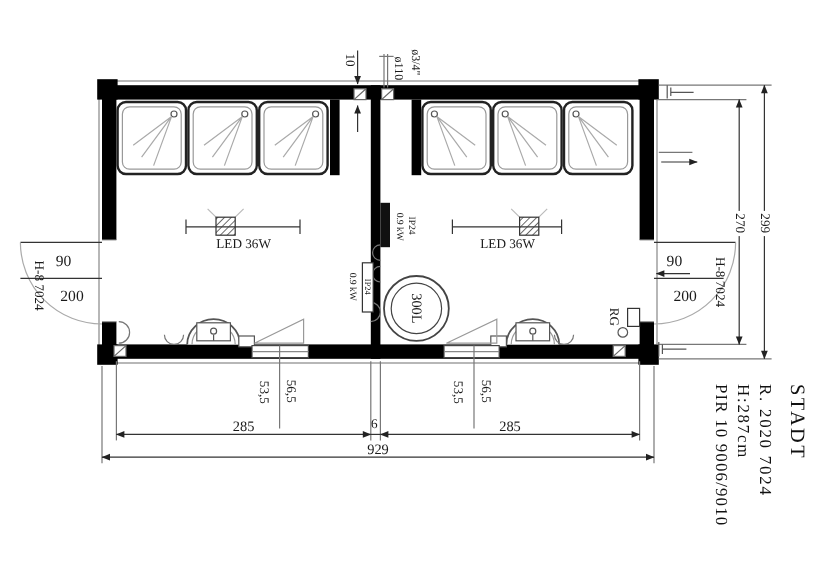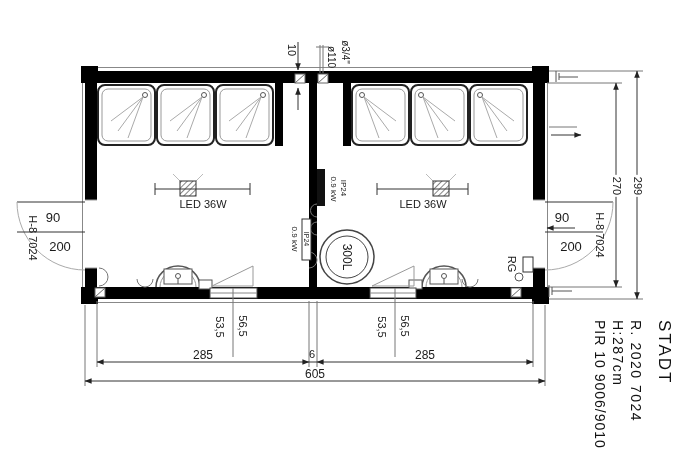--- a/index.html
+++ b/index.html
@@ -1,17 +1,17 @@
 <!DOCTYPE html>
 <html><head>
 <meta charset="utf-8">
 <style>
   html,body{margin:0;padding:0;background:#fff;}
   .canvas{position:relative;width:683px;height:473px;background:#fff;overflow:hidden;
-          font-family:Liberation Sans, sans-serif;color:#1a1a1a;}
+          font-family:Liberation Serif, serif;color:#1a1a1a;}
   svg{position:absolute;left:0;top:0;}
   .lbl{position:absolute;white-space:nowrap;line-height:1;}
   .c{transform:translate(-50%,-50%);}
   .r{transform:translate(-50%,-50%) rotate(90deg);}
   .bg{background:#fff;padding:0 2px;}
   .tb{position:absolute;transform-origin:0 0;transform:rotate(90deg);white-space:nowrap;color:#111;}
 </style>
 </head>
 <body>
 
@@ -238,20 +238,20 @@
 <div class="lbl r bg" style="left:637px;top:186px;font-size:11px;">299</div>
 
 <div class="lbl r" style="left:219px;top:327px;font-size:11px;">53,5</div>
 <div class="lbl r" style="left:242px;top:326px;font-size:11px;">56,5</div>
 <div class="lbl r" style="left:381px;top:327px;font-size:11px;">53,5</div>
 <div class="lbl r" style="left:404px;top:326px;font-size:11px;">56,5</div>
 
 <div class="lbl c" style="left:203px;top:355px;font-size:12px;">285</div>
 <div class="lbl c" style="left:312px;top:354px;font-size:11px;">6</div>
 <div class="lbl c" style="left:425px;top:355px;font-size:12px;">285</div>
-<div class="lbl c" style="left:315px;top:374px;font-size:12px;">605</div>
+<div class="lbl c" style="left:315px;top:374px;font-size:12px;">929</div>
 
 <div class="tb" style="left:674px;top:320px;font-size:17px;letter-spacing:2px;">STADT</div>
 <div class="tb" style="left:644px;top:320px;font-size:14px;letter-spacing:1.5px;">R. 2020 7024</div>
 <div class="tb" style="left:626px;top:320px;font-size:14px;letter-spacing:1.5px;">H:287cm</div>
 <div class="tb" style="left:608px;top:320px;font-size:14px;letter-spacing:1px;">PIR 10 9006/9010</div>
 
 </div>
 
 </body></html>

